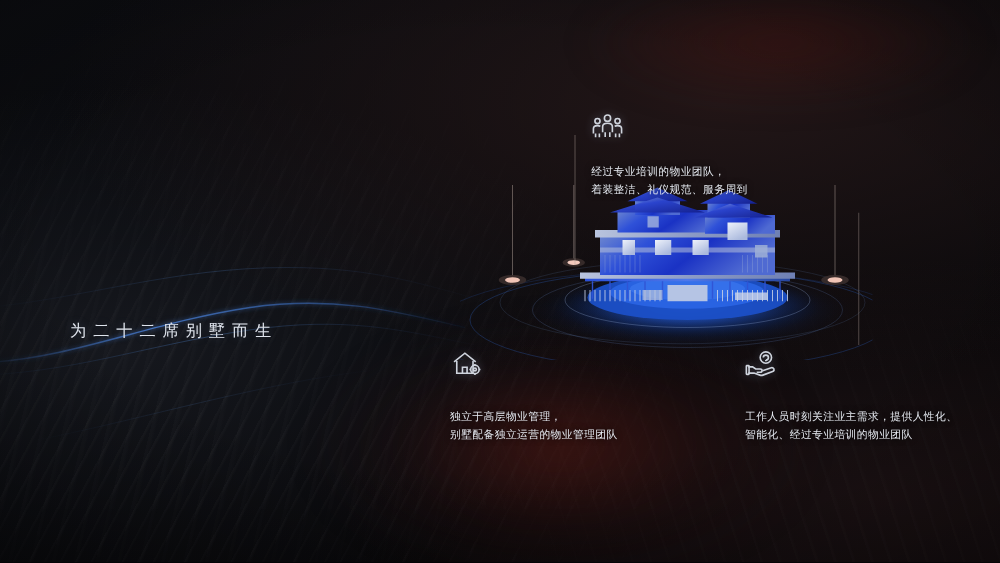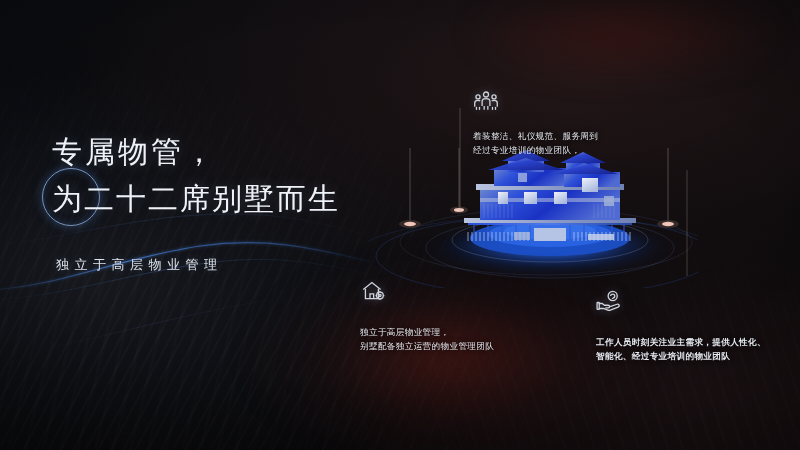--- a/index.html
+++ b/index.html
@@ -110,21 +110,21 @@
     color:#e6eaf1;
     font-size:8.6px;
     line-height:14px;
     letter-spacing:.35px;
     white-space:nowrap;
     text-shadow:0 0 5px rgba(0,0,0,.9);
   }
   #callout-team{left:473px;top:88px;}
   #callout-team .lines{margin-top:11px;}
   #callout-independent{left:360px;top:278px;}
-  #callout-service{left:596px;top:288px;font-weight:bold;}
+  #callout-service{left:596px;top:278px;}
 
   
   .scene{position:absolute;left:368px;top:148px;width:330px;height:140px;}
   .scene svg{display:block;}
 </style>
 </head>
 <body>
 
 <div id="slide">
 
@@ -332,47 +332,40 @@
     </svg>
   </div>
 
   <svg style="position:absolute;left:440px;top:108px;" width="40" height="110" viewBox="0 0 40 110">
     <line x1="20" y1="0" x2="20" y2="104" stroke="#b4a49c" stroke-width="0.7" opacity=".5"></line>
   </svg>
   <svg style="position:absolute;left:672px;top:170px;" width="30" height="110" viewBox="0 0 30 110">
     <line x1="15" y1="0" x2="15" y2="106" stroke="#b4a49c" stroke-width="0.7" opacity=".45"></line>
   </svg>
 
-  <div class="headline-wrap">
-    <div class="ring-deco"></div>
-    <div class="headline">
-      <div class="l1">专属物管，</div>
-      <div class="l2">为二十二席别墅而生</div>
-    </div>
-  </div>
-  <div class="subtitle">独立于高层物业管理</div>
+  <div class="subtitle">为二十二席别墅而生</div>
 
   <div class="callout" id="callout-team">
     <svg class="ico" viewBox="0 0 24 24" fill="none" stroke="#dfe5ef" stroke-width="1.2">
       <circle cx="12" cy="6" r="2.3"></circle>
       <path d="M8.4 16.5v-4.1c0-1.5 1.5-2.6 3.6-2.6s3.6 1.1 3.6 2.6v4.1"></path>
       <line x1="10.3" y1="16.5" x2="10.3" y2="20"></line>
         <line x1="13.7" y1="16.5" x2="13.7" y2="20"></line>
       <circle cx="4.6" cy="8.2" r="1.9"></circle>
       <path d="M1.6 17.4v-3.6c0-1.3 1.3-2.3 3-2.3 .8 0 1.6.2 2.1.6"></path>
       <line x1="3.2" y1="17.4" x2="3.2" y2="20.2"></line>
         <line x1="6" y1="17.4" x2="6" y2="20.2"></line>
       <circle cx="19.4" cy="8.2" r="1.9"></circle>
       <path d="M22.4 17.4v-3.6c0-1.3-1.3-2.3-3-2.3-.8 0-1.6.2-2.1.6"></path>
       <line x1="18" y1="17.4" x2="18" y2="20.2"></line>
         <line x1="20.8" y1="17.4" x2="20.8" y2="20.2"></line>
     </svg>
     <div class="lines">
+      <div>经过专业培训的物业团队，</div>
       <div>着装整洁、礼仪规范、服务周到</div>
-      <div>经过专业培训的物业团队，</div>
     </div>
   </div>
 
   <div class="callout" id="callout-independent">
     <svg class="ico" viewBox="0 0 24 24" fill="none" stroke="#dfe5ef" stroke-width="1.2">
       <path d="M3 10.6 11 4.2l8 6.4"></path>
       <path d="M5 10v9h12v-9"></path>
       <path d="M9.2 19v-4.4h3.4V19"></path>
       <circle cx="18.4" cy="16.2" r="3.1"></circle>
       <circle cx="18.4" cy="16.2" r="1.05"></circle>

